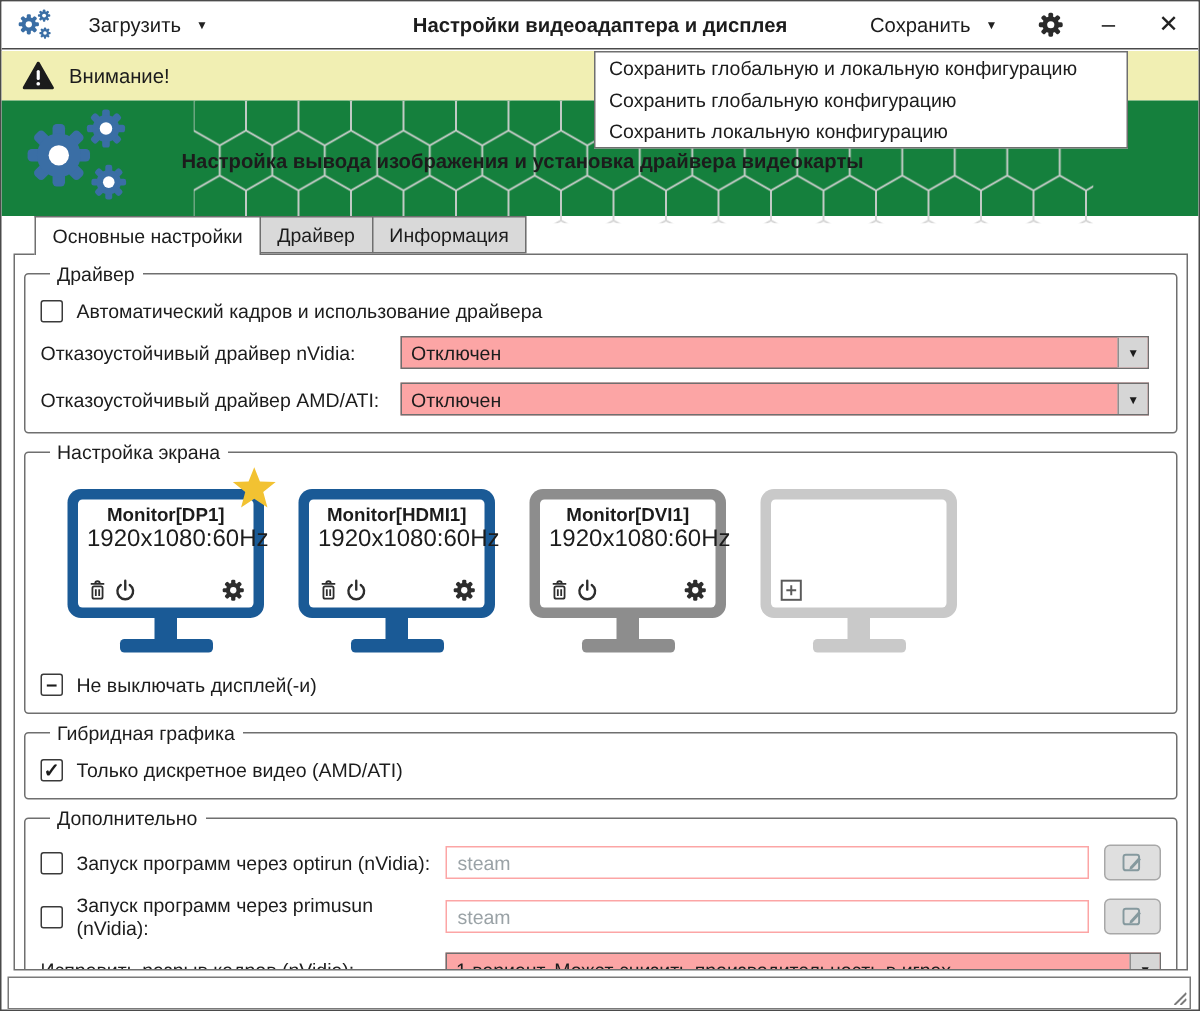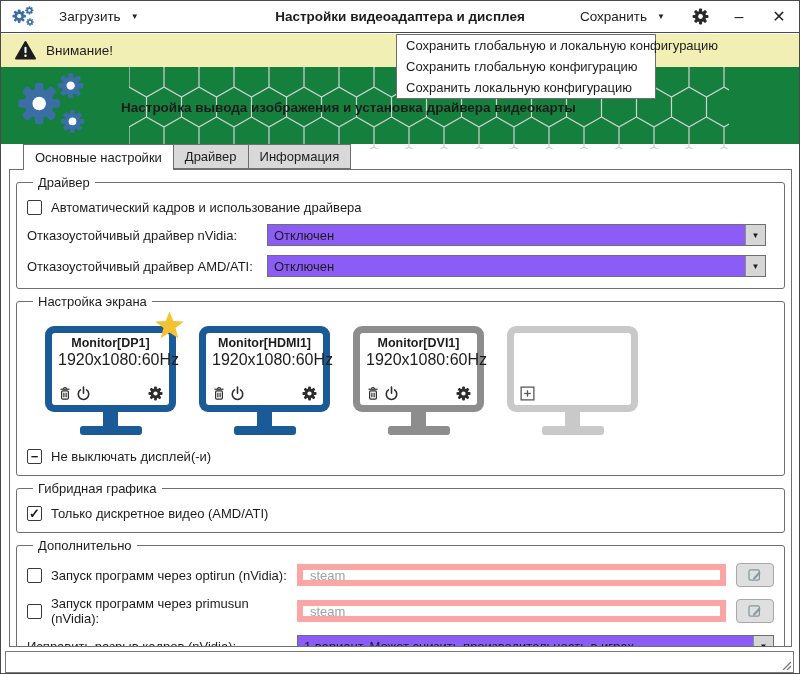--- a/index.html
+++ b/index.html
@@ -44,21 +44,21 @@
   .header { position:absolute; top:66px; left:0; right:0; height:77px; background:#15803d; }
   .hexpat { position:absolute; left:128px; top:0px; width:600px; height:82px; }
   .logo-big { position:absolute; left:12px; top:2px; width:82px; height:74px; }
   .subtitle {
     position:absolute; left:120px; top:33px; font-weight:bold; font-size:13.5px; z-index:1;
     white-space:nowrap;
   }
 
   
   .save-menu {
-    position:absolute; left:395px; top:33px; width:260px;
+    position:absolute; left:395px; top:33px; width:356px;
     background:#fff; border:1px solid #6f6f6f; z-index:20;
   }
   .save-menu .item { padding:3px 9px; height:21px; display:flex; align-items:center; white-space:nowrap; }
 
   
   .tabs { position:absolute; top:143px; left:22px; display:flex; z-index:3; }
   .tab {
     height:25px; padding:0 11px; background:#d9d9d9; border:1px solid #6f6f6f;
     display:flex; align-items:center; margin-right:-1px; white-space:nowrap;
   }
@@ -82,21 +82,21 @@
     width:15px; height:15px; border:1.6px solid #3a3a3a; background:#fff;
     border-radius:2px; display:inline-flex; align-items:center; justify-content:center;
     flex:none; font-size:13px; font-weight:bold; line-height:1; cursor:default;
   }
   .cb[data-state="checked"]::after { content:"\2713"; margin-top:-1px; }
   .cb[data-state="mixed"]::after { content:"\2212"; }
   .cb-label { margin-left:9px; }
 
   
   .combo {
-    height:22px; border:1px solid #6f6f6f; background:#8b5cf6;
+    height:22px; border:1px solid #6f6f6f; background:#fca5a5;
     display:flex; align-items:center; flex:1; min-width:0; cursor:default;
   }
   .combo .val { padding-left:6px; white-space:nowrap; overflow:hidden; }
   .combo .combo-btn {
     width:20px; height:100%; margin-left:auto; flex:none;
     background:#d6d6d6; border-left:1px solid #8f8f8f;
     display:flex; align-items:center; justify-content:center;
     font-size:8px; color:#1c1c1c;
   }
   .lbl-240 { width:240px; flex:none; }
@@ -121,21 +121,21 @@
   .mon-stem { width:15px; height:14px; margin:0 auto; }
   .mon-base { width:62px; height:9px; border-radius:3px; margin:0 auto; }
   .mon-blue  .mon-stem, .mon-blue  .mon-base { background:#1a5a96; }
   .mon-gray  .mon-stem, .mon-gray  .mon-base { background:#8d8d8d; }
   .mon-light .mon-stem, .mon-light .mon-base { background:#c9c9c9; }
   .star { position:absolute; top:-15px; right:-9px; width:31px; height:30px; z-index:5; }
   .addbox { margin-top:auto; }
 
   
   .txt-input {
-    flex:1; min-width:0; height:22px; border:6px solid #fca5a5; background:#fff;
+    flex:1; min-width:0; height:22px; border:1px solid #fca5a5; background:#fff;
     padding:0 7px; font:13px "Liberation Sans", sans-serif; color:#333;
   }
   .txt-input::placeholder { color:#9aa2a6; }
   .edit-btn {
     width:38px; height:24px; margin-left:10px; flex:none;
     background:#dfdfdf; border:1px solid #a8a8a8; border-radius:4px;
     display:flex; align-items:center; justify-content:center; cursor:default;
   }
 
   

